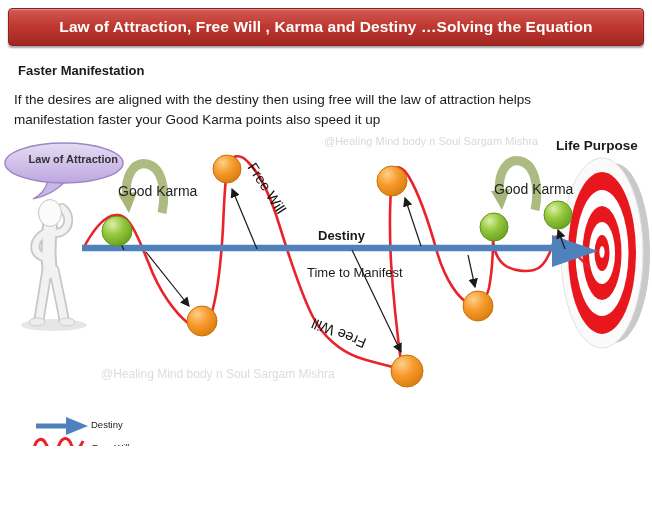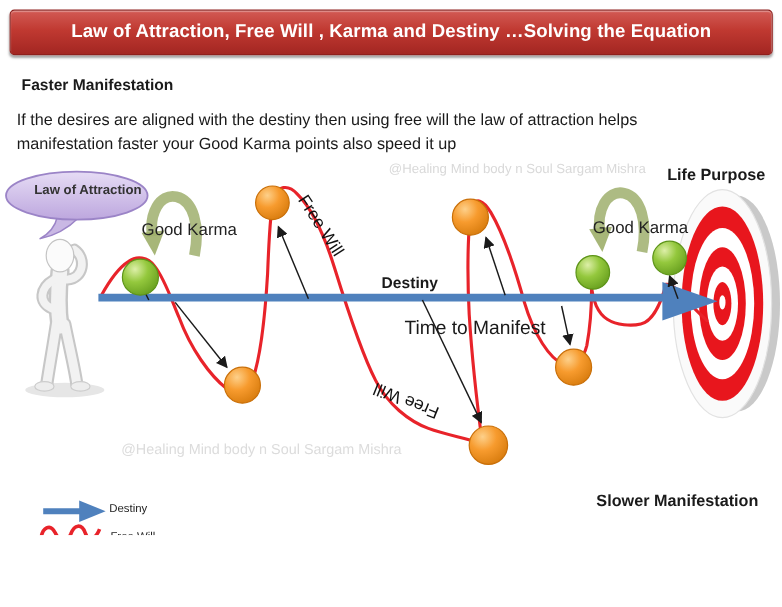--- a/index.html
+++ b/index.html
@@ -15,21 +15,21 @@
     display:flex;align-items:center;justify-content:center;
   }
   #banner .t{color:#fff;font-weight:bold;font-size:15.5px;letter-spacing:.1px;white-space:nowrap;}
   .h-bold{font-weight:bold;font-size:13px;}
   #faster-head{left:18px;top:63px;}
   #faster-body{left:14px;top:90px;width:560px;font-size:13.5px;line-height:1.5;}
   #wm-top{left:324px;top:135px;font-size:11px;color:#d9d9d9;white-space:nowrap;}
   #wm-bottom{left:101px;top:367px;font-size:12px;color:#dcdcdc;white-space:nowrap;}
   #life-purpose{left:556px;top:138px;font-weight:bold;font-size:13.5px;white-space:nowrap;}
   #destiny-label{left:318px;top:228px;font-weight:bold;font-size:13px;}
-  #ttm-label{left:307px;top:265px;font-size:16px;white-space:nowrap;margin-left:30px;}
+  #ttm-label{left:307px;top:265px;font-size:13px;white-space:nowrap;}
   #bubble-text{left:12px;top:153px;width:106px;text-align:right;font-weight:bold;font-size:11px;color:#333;}
   .gk{font-size:14px;color:#222;white-space:nowrap;}
   #gk-left{left:118px;top:183px;}
   #gk-right{left:494px;top:181px;}
   .fw{font-size:14.5px;color:#111;white-space:nowrap;}
   #fw-upper{left:258px;top:160px;transform:rotate(57deg);transform-origin:0 0;}
   #fw-lower{left:294px;top:322px;width:74px;transform:rotate(202deg);transform-origin:50% 50%;}
   .legend-label{font-size:9.5px;color:#222;white-space:nowrap;}
   #lg-destiny{left:91px;top:419px;}
   #lg-freewill{left:92px;top:442px;}
@@ -175,14 +175,13 @@
 
   <div id="destiny-label" class="abs">Destiny</div>
   <div id="ttm-label" class="abs">Time to Manifest</div>
 
   <div id="wm-bottom" class="abs">@Healing Mind body n Soul Sargam Mishra</div>
 
   <div id="lg-destiny" class="abs legend-label">Destiny</div>
   <div id="lg-freewill" class="abs legend-label">Free Will</div>
   <div id="lg-desires" class="abs legend-label">Desires</div>
 
-  <div id="slower-head" class="abs">Slower Manifestation</div>
 </div>
 
 </body></html>

